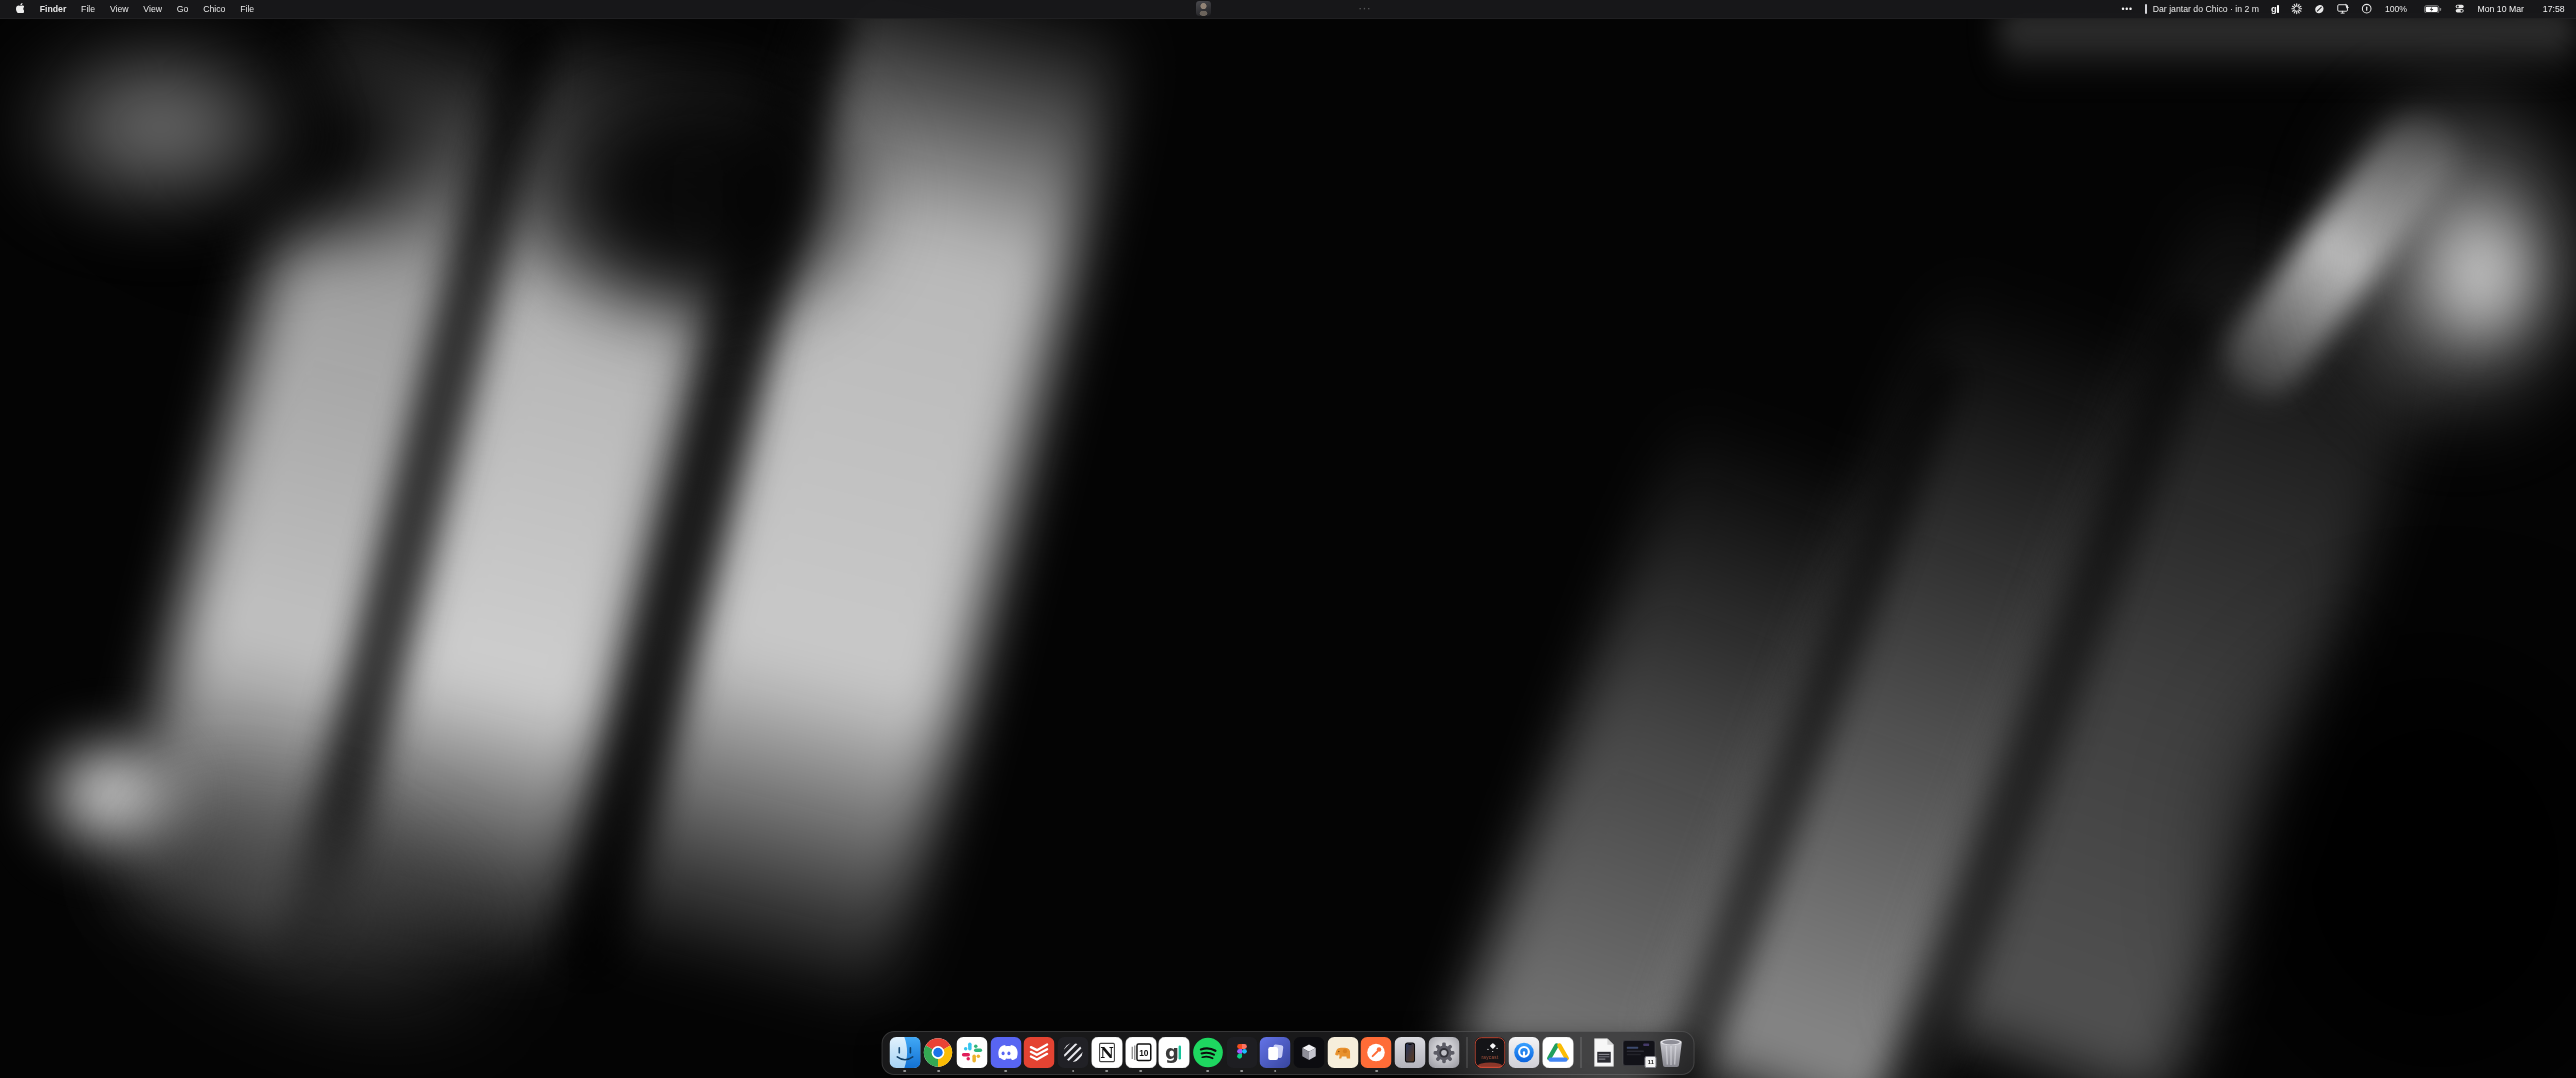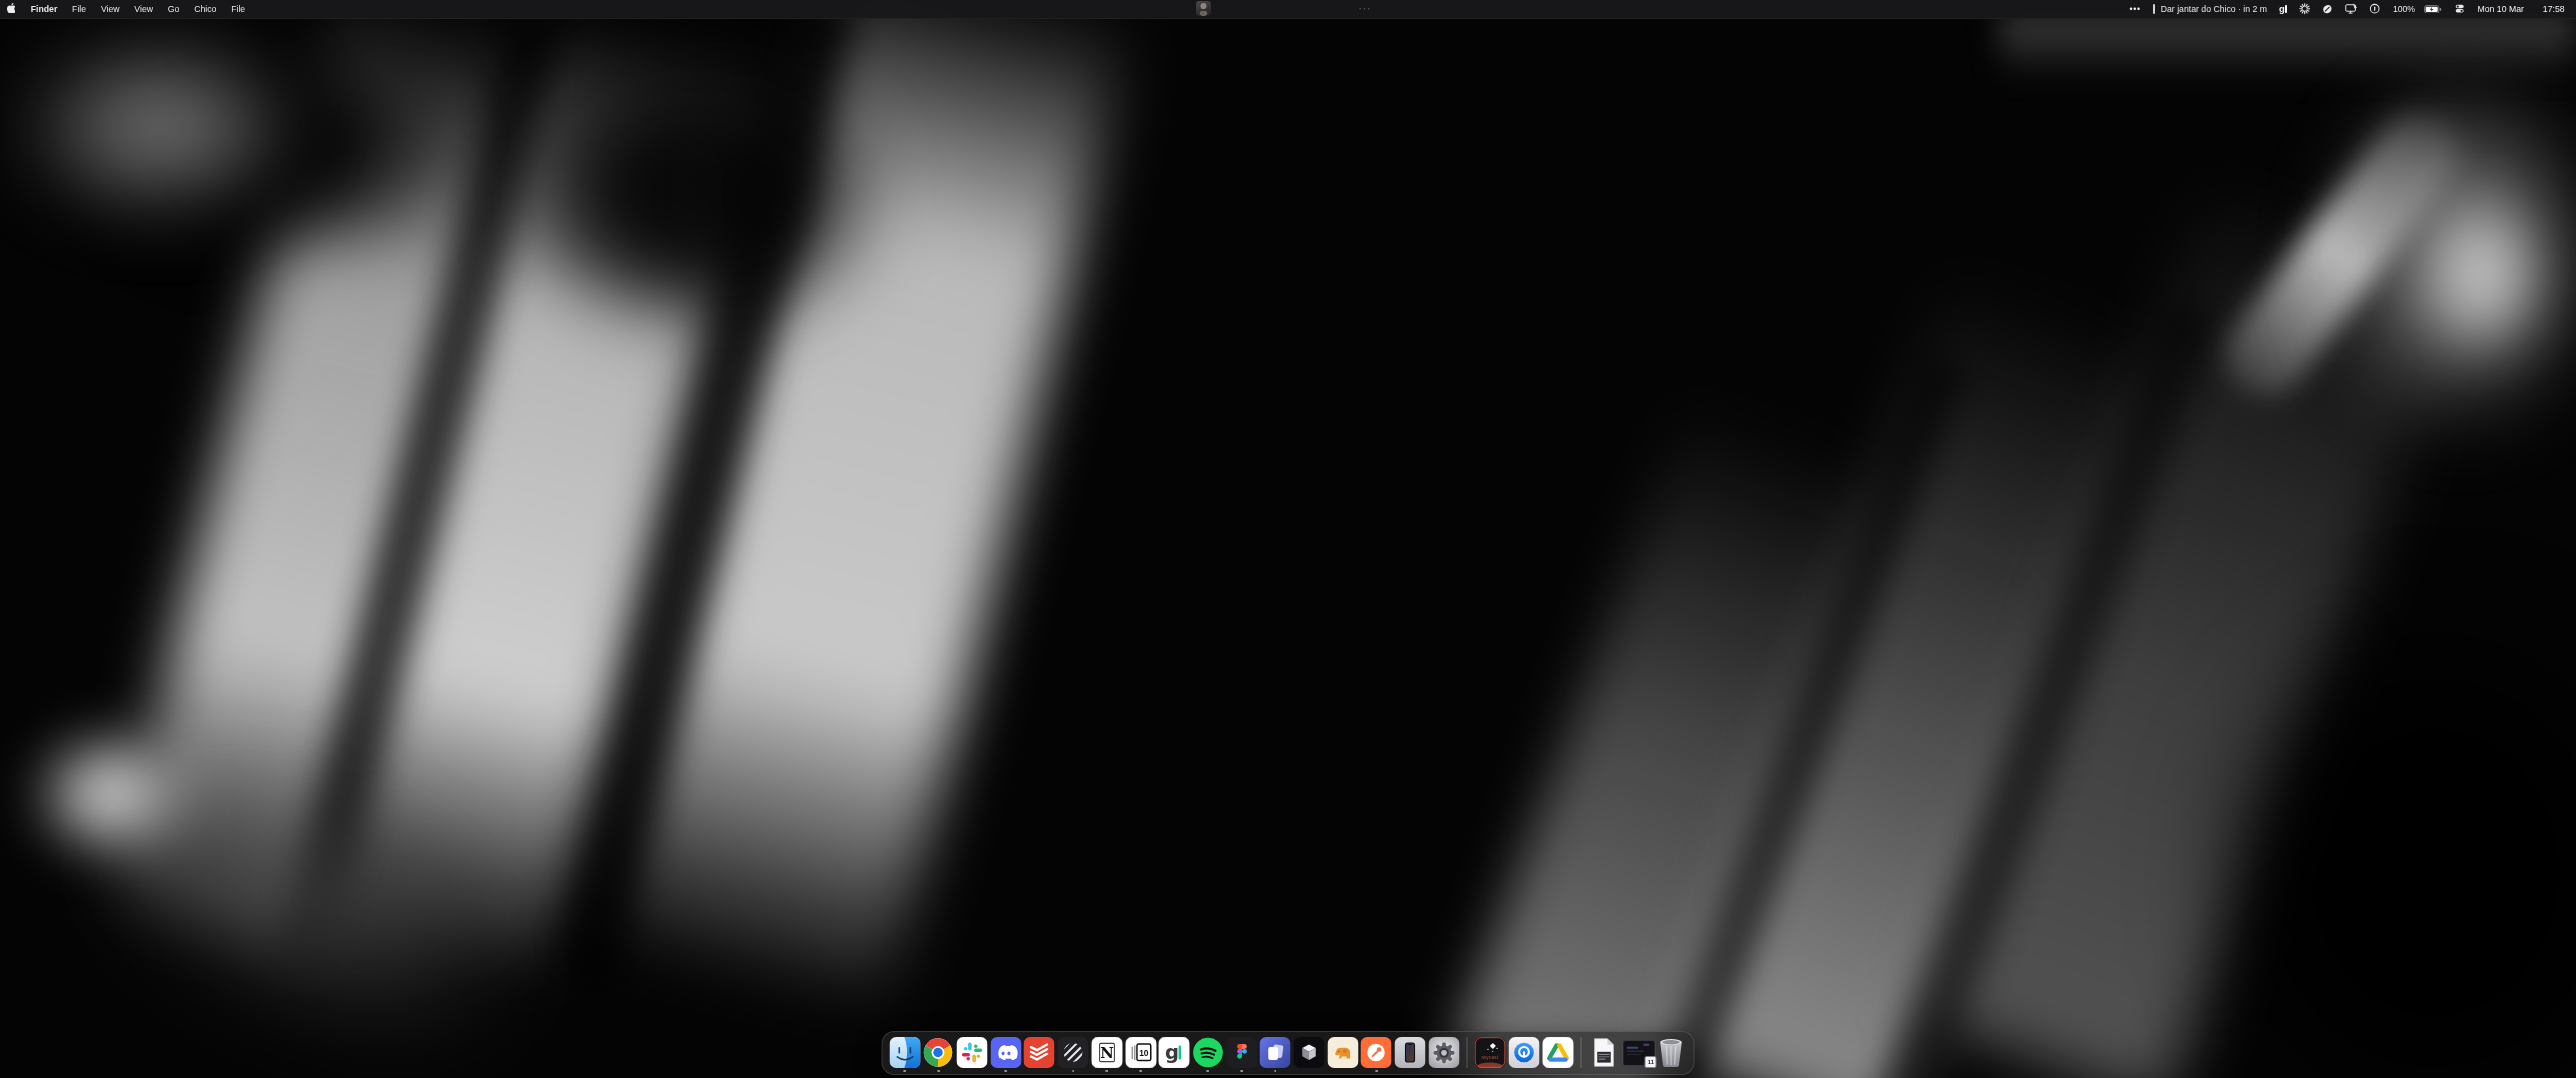--- a/index.html
+++ b/index.html
@@ -38,21 +38,21 @@
   .w-tr-streak { left:2301px; top:87px; width:81px; height:335px; transform:rotate(37deg); filter:blur(13.4px);
           background:linear-gradient(to bottom, rgba(255,255,255,.1), rgba(235,235,235,.8) 50%, rgba(200,200,200,.15)); border-radius:40px; }
   .w-tr-blob { left:2328px; top:81px; width:268px; height:349px; background:radial-gradient(ellipse, rgba(170,170,170,.65) 25%, rgba(90,90,90,0) 72%); filter:blur(40px); }
   .w-tr-bright { left:2415px; top:188px; width:134px; height:174px; background:radial-gradient(ellipse, rgba(225,225,225,.8) 20%, rgba(140,140,140,0) 70%); filter:blur(27px); }
   .w-tr-under { left:1999px; top:13.4px; width:577px; height:67px; background:linear-gradient(to bottom, rgba(140,140,140,.45), rgba(60,60,60,0)); filter:blur(14.8px); }
 
   
   .menubar { position:absolute; top:0; left:0; width:2576px; height:18px; background:rgba(24,24,26,.97);
              display:flex; align-items:center; font-size:8.7px; color:rgba(255,255,255,.9); z-index:50;
              border-bottom:0.7px solid rgba(255,255,255,.04); }
-  .mb-left { display:flex; align-items:center; height:100%; padding-left:0; }
+  .mb-left { display:flex; align-items:center; height:100%; padding-left:9px; }
   .mb-item { display:flex; align-items:center; height:100%; padding:0 7.4px; cursor:default; white-space:nowrap; }
   .mb-item.apple { padding:0 8px 0 6.7px; }
   .mb-item.bold { font-weight:bold; }
   .mb-right { position:absolute; right:5.4px; top:0; height:18px; display:flex; align-items:center; }
   .mb-right .mb-item { padding:0 6px; }
   .mb-dots { font-size:8.7px; letter-spacing:0.7px; color:rgba(255,255,255,.95); }
   .rem-bar { width:2.7px; height:10px; border-radius:1.3px; background:#d3d3d8; margin-right:5.4px; }
   .g-caret { width:1.3px; height:8.7px; background:#fff; margin-left:0.7px; border-radius:0.7px; }
   .g-glyph { font-weight:bold; font-size:9.4px; color:#f2f2f2; line-height:18px; }
   .clock { gap:19px; display:flex; color:rgba(255,255,255,.95); }
@@ -170,21 +170,21 @@
           <path d="M9.7,14.5 v2.5 M7,17.8 h5.5" stroke="#e8e8e8" stroke-width="1.7" stroke-linecap="round"></path>
           <polygon points="14,1 21,8.5 16.5,9.5" fill="#e8e8e8"></polygon>
         </svg>
       </div>
       <div class="mb-item">
         <svg width="11.4" height="11.4" viewBox="0 0 20 20">
           <circle cx="10" cy="10" r="7.6" fill="none" stroke="#e8e8e8" stroke-width="1.8"></circle>
           <rect x="8.9" y="6.3" width="2.2" height="7.4" rx="1.1" fill="#e8e8e8"></rect>
         </svg>
       </div>
-      <div class="mb-item" style="gap:9px;">
+      <div class="mb-item" style="gap:17px;">
         <span>100%</span>
         <span>
           <svg width="18" height="8.7" viewBox="0 0 27 13" style="display:block;">
             <rect x="0.8" y="0.8" width="21.5" height="11.4" rx="3.2" fill="none" stroke="rgba(255,255,255,.5)" stroke-width="1.2"></rect>
             <rect x="23.6" y="4.3" width="2.1" height="4.4" rx="1" fill="rgba(255,255,255,.5)"></rect>
             <rect x="2.5" y="2.5" width="18.1" height="8" rx="1.8" fill="#ffffff"></rect>
             <path d="M12.6,2.2 L8.6,7.2 h2.9 L9.7,11 L14.1,6 h-2.9 z" fill="#1c1c1e"></path>
           </svg>
         </span>
       </div>

